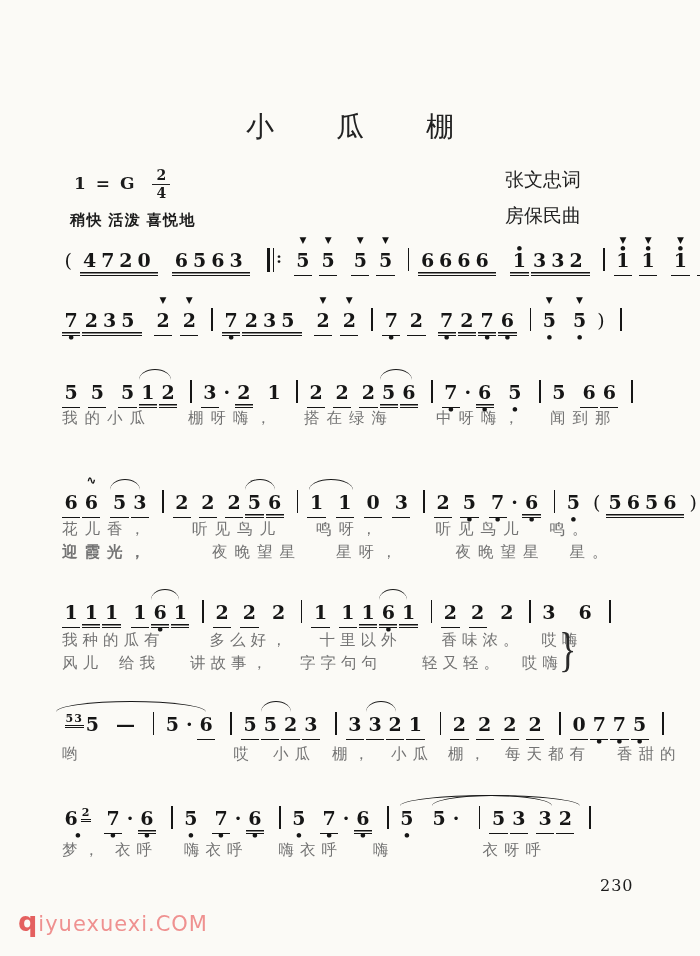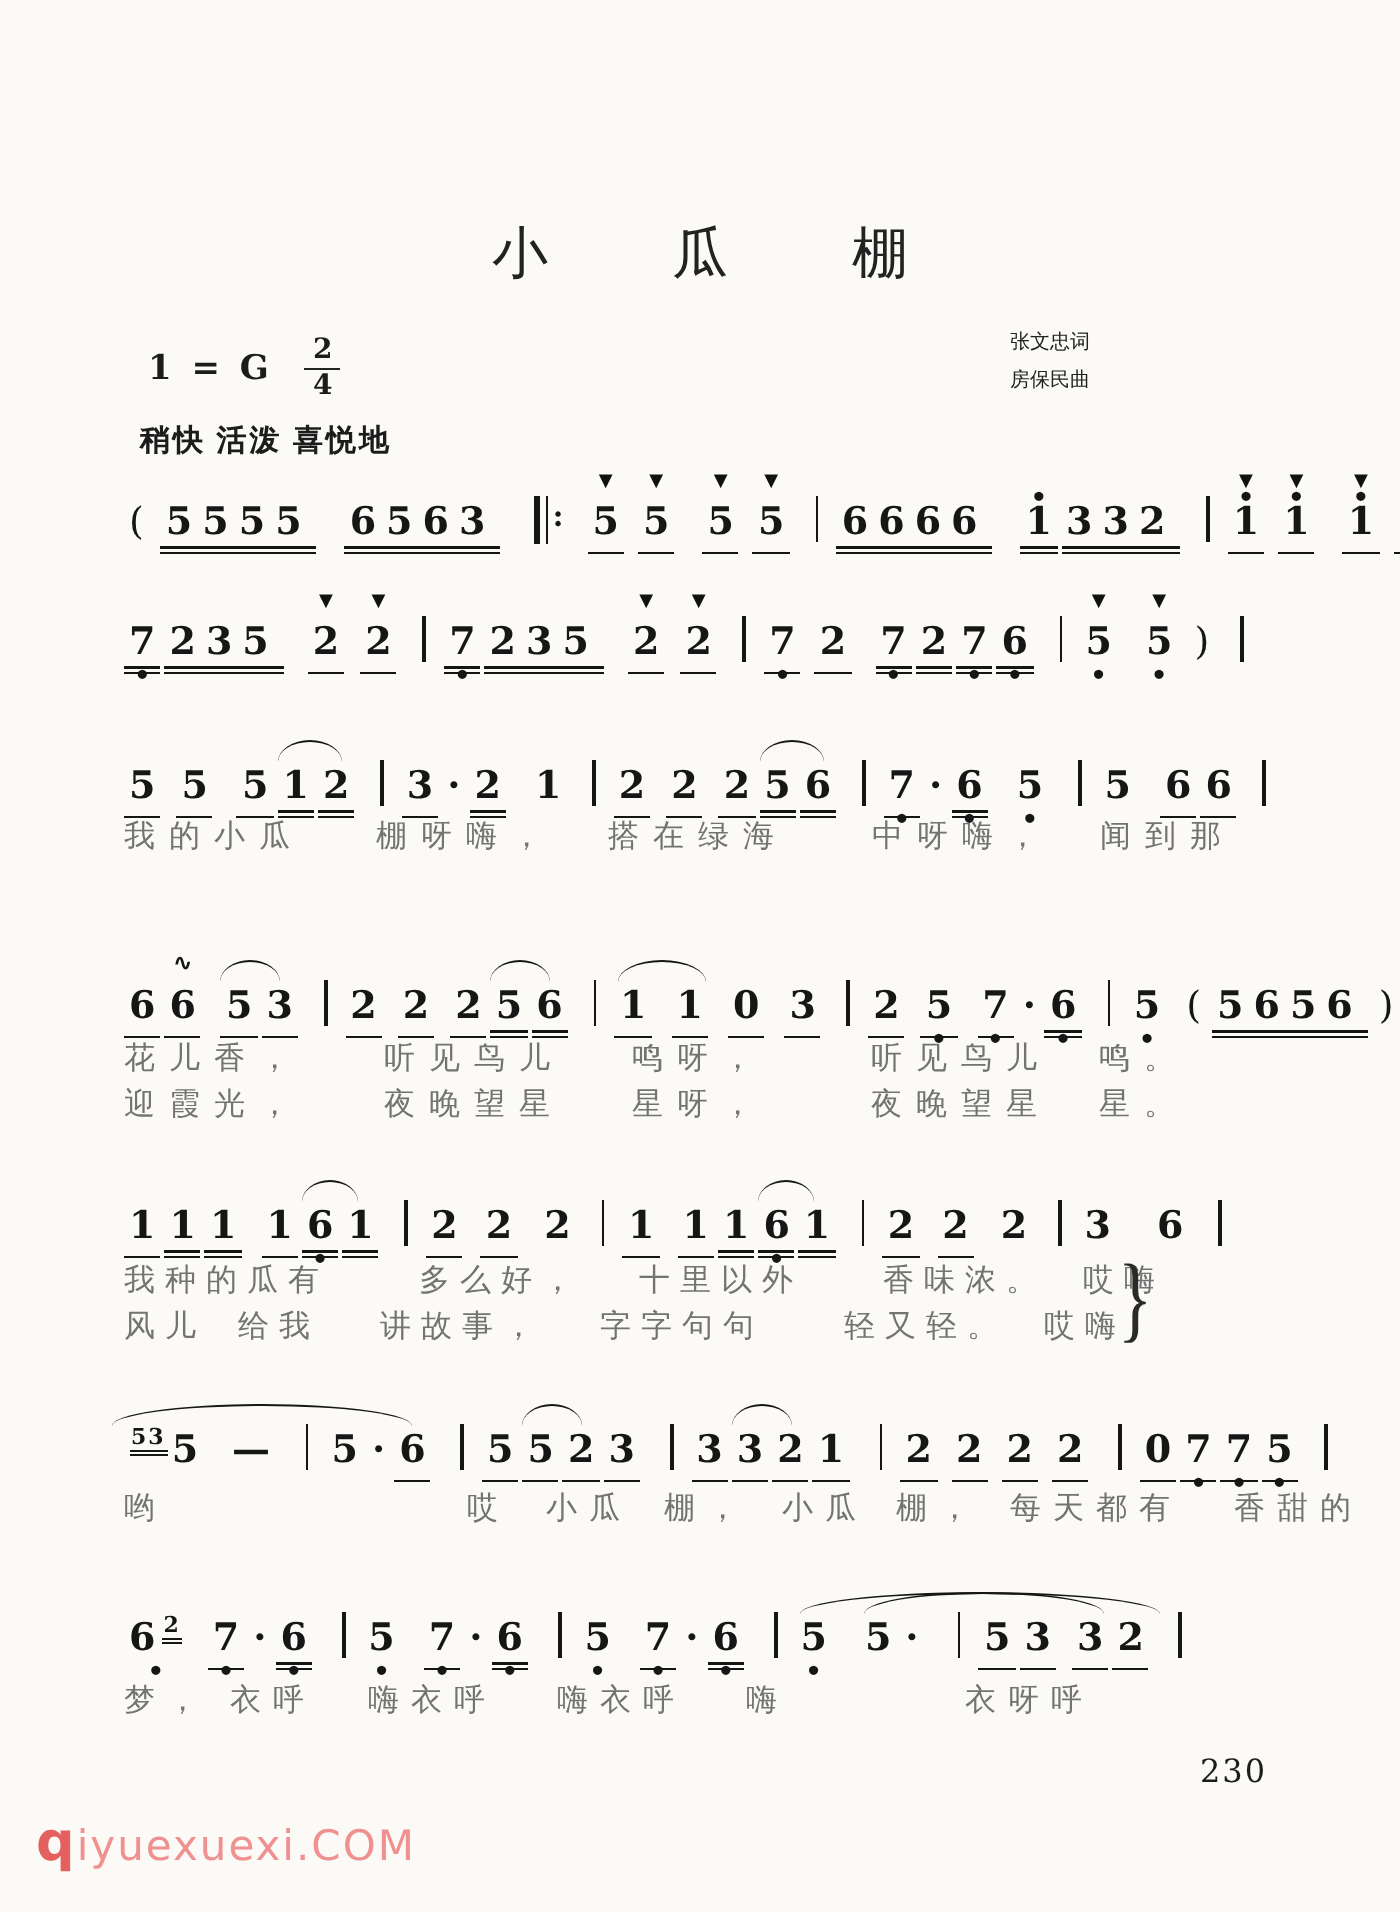--- a/index.html
+++ b/index.html
@@ -7,21 +7,21 @@
        font-family:"Liberation Serif",serif;color:#1c1c1c}
   #score{position:absolute;inset:0}
   .title{position:absolute;top:108px;left:0;width:100%;display:flex;justify-content:center;
          gap:62px;font-size:28px;color:#222}
   .keysig{position:absolute;top:168px;left:74px;font-size:17px;font-weight:bold;
           font-family:"DejaVu Serif",serif;letter-spacing:2px}
   .frac{display:inline-block;vertical-align:middle;margin-left:16px;text-align:center;
         font-size:14px;line-height:1.1;letter-spacing:0}
   .frac .num{display:block;border-bottom:1.6px solid #222;padding:0 4px 1px}
   .frac .den{display:block;padding-top:1px}
-  .credits{position:absolute;top:162px;left:505px;font-size:10px;line-height:1.9;color:#222}
+  .credits{position:absolute;top:162px;left:505px;font-size:19px;line-height:1.9;color:#222}
   .tempo{position:absolute;top:211px;left:70px;font-size:15px;font-weight:bold;letter-spacing:1.5px}
   .mline{position:absolute;white-space:nowrap;font-family:"DejaVu Serif",serif;
          font-weight:bold;font-size:19px;color:#161616}
   .tok{position:relative;display:inline-block;padding:0 2.5px 6px;margin-right:2px;line-height:1}
   .tok.multi .t{letter-spacing:5px}
   .u1{background:linear-gradient(#151515,#151515) 0 100%/100% 1.5px no-repeat}
   .u2{background:linear-gradient(#151515,#151515) 0 100%/100% 1.5px no-repeat,
       linear-gradient(#151515,#151515) 0 calc(100% - 3px)/100% 1.5px no-repeat}
   .acc{position:absolute;top:-15px;left:50%;transform:translateX(-50%);font-size:9px;color:#111}
   .da{position:absolute;top:-9px;left:50%;transform:translateX(-50%);font-size:13px}
@@ -64,31 +64,31 @@
 </div>
 
 <div class="credits">
   <div>张文忠词</div>
   <div>房保民曲</div>
 </div>
 
 <div class="tempo">稍快  活泼  喜悦地</div>
 
 <div id="score">
-    <div class="mline" style="top: 248px; left: 62px;"><span class="tok par" style="margin-right: 6px;"><span class="t">(</span></span><span class="tok u2 multi" style="margin-right: 14px;"><span class="t">5555</span></span><span class="tok u2 multi" style="margin-right: 10px;"><span class="t">6563</span></span><span class="rep" style="margin-right: 12px;">
+    <div class="mline" style="top: 248px; left: 62px;"><span class="tok par" style="margin-right: 6px;"><span class="t">(</span></span><span class="tok u2 multi" style="margin-right: 14px;"><span class="t">4720</span></span><span class="tok u2 multi" style="margin-right: 10px;"><span class="t">6563</span></span><span class="rep" style="margin-right: 12px;">
         <span class="r1"></span>
         <span class="r2"></span>
         <span class="rd">:</span>
       </span><span class="tok u1" style="margin-right: 7px;"><span class="t">5</span><span class="acc">▼</span></span><span class="tok u1" style="margin-right: 14px;"><span class="t">5</span><span class="acc">▼</span></span><span class="tok u1" style="margin-right: 7px;"><span class="t">5</span><span class="acc">▼</span></span><span class="tok u1" style="margin-right: 4px;"><span class="t">5</span><span class="acc">▼</span></span><span class="barline"></span><span class="tok u2 multi" style="margin-right: 14px;"><span class="t">6666</span></span><span class="tok u2"><span class="t">1</span><span class="da">•</span></span><span class="tok u2 multi" style="margin-right: 4px;"><span class="t">332</span></span><span class="barline"></span><span class="tok u1" style="margin-right: 7px;"><span class="t">1</span><span class="acc">▼</span><span class="da">•</span></span><span class="tok u1" style="margin-right: 14px;"><span class="t">1</span><span class="acc">▼</span><span class="da">•</span></span><span class="tok u1" style="margin-right: 7px;"><span class="t">1</span><span class="acc">▼</span><span class="da">•</span></span><span class="tok u1" style="margin-right: 4px;"><span class="t">1</span></span></div>
     <div class="mline" style="top: 308px; left: 62px;"><span class="tok u2"><span class="t">7</span><span class="db">•</span></span><span class="tok u2 multi" style="margin-right: 12px;"><span class="t">235</span></span><span class="tok u1" style="margin-right: 8px;"><span class="t">2</span><span class="acc">▼</span></span><span class="tok u1" style="margin-right: 4px;"><span class="t">2</span><span class="acc">▼</span></span><span class="barline"></span><span class="tok u2"><span class="t">7</span><span class="db">•</span></span><span class="tok u2 multi" style="margin-right: 12px;"><span class="t">235</span></span><span class="tok u1" style="margin-right: 8px;"><span class="t">2</span><span class="acc">▼</span></span><span class="tok u1" style="margin-right: 4px;"><span class="t">2</span><span class="acc">▼</span></span><span class="barline"></span><span class="tok u1" style="margin-right: 7px;"><span class="t">7</span><span class="db">•</span></span><span class="tok u1" style="margin-right: 12px;"><span class="t">2</span></span><span class="tok u2"><span class="t">7</span><span class="db">•</span></span><span class="tok u2"><span class="t">2</span></span><span class="tok u2"><span class="t">7</span><span class="db">•</span></span><span class="tok u2" style="margin-right: 4px;"><span class="t">6</span><span class="db">•</span></span><span class="barline"></span><span class="tok" style="margin-right: 12px;"><span class="t">5</span><span class="acc">▼</span><span class="db">•</span></span><span class="tok" style="margin-right: 6px;"><span class="t">5</span><span class="acc">▼</span><span class="db">•</span></span><span class="tok par" style="margin-right: 4px;"><span class="t">)</span></span><span class="barline"></span></div>
     <div class="mline" style="top: 380px; left: 62px;"><span class="tok u1" style="margin-right: 8px;"><span class="t">5</span></span><span class="tok u1" style="margin-right: 12px;"><span class="t">5</span></span><span class="tok u1"><span class="t">5</span></span><span class="tok u2"><span class="t">1</span><span class="slur" style="width: 32px; left: 0px;"></span></span><span class="tok u2" style="margin-right: 4px;"><span class="t">2</span></span><span class="barline"></span><span class="tok u1"><span class="t">3</span></span><span class="tok pdot"><span class="t">·</span></span><span class="tok u2" style="margin-right: 12px;"><span class="t">2</span></span><span class="tok" style="margin-right: 4px;"><span class="t">1</span></span><span class="barline"></span><span class="tok u1" style="margin-right: 8px;"><span class="t">2</span></span><span class="tok u1" style="margin-right: 8px;"><span class="t">2</span></span><span class="tok u1"><span class="t">2</span></span><span class="tok u2"><span class="t">5</span><span class="slur" style="width: 32px; left: 0px;"></span></span><span class="tok u2" style="margin-right: 4px;"><span class="t">6</span></span><span class="barline"></span><span class="tok u1"><span class="t">7</span><span class="db">•</span></span><span class="tok pdot"><span class="t">·</span></span><span class="tok u2" style="margin-right: 12px;"><span class="t">6</span><span class="db">•</span></span><span class="tok" style="margin-right: 6px;"><span class="t">5</span><span class="db">•</span></span><span class="barline"></span><span class="tok" style="margin-right: 12px;"><span class="t">5</span></span><span class="tok u1"><span class="t">6</span></span><span class="tok u1" style="margin-right: 4px;"><span class="t">6</span></span><span class="barline"></span></div>
     <div class="lyr" style="top: 408px; left: 62px;"><span class="seg" style="margin-right: 36px;">我的小瓜</span><span class="seg" style="margin-right: 26px;">棚呀嗨，</span><span class="seg" style="margin-right: 42px;">搭在绿海</span><span class="seg" style="margin-right: 24px;">中呀嗨，</span><span class="seg" style="margin-right: 0px;">闻到那</span></div>
     <div class="mline" style="top: 490px; left: 62px;"><span class="tok u1"><span class="t">6</span></span><span class="tok u1" style="margin-right: 10px;"><span class="t">6</span><span class="mord">∿</span></span><span class="tok u1"><span class="t">5</span><span class="slur" style="width: 30px; left: 0px;"></span></span><span class="tok u1" style="margin-right: 4px;"><span class="t">3</span></span><span class="barline"></span><span class="tok u1" style="margin-right: 8px;"><span class="t">2</span></span><span class="tok u1" style="margin-right: 8px;"><span class="t">2</span></span><span class="tok u1"><span class="t">2</span></span><span class="tok u2"><span class="t">5</span><span class="slur" style="width: 30px; left: 0px;"></span></span><span class="tok u2" style="margin-right: 4px;"><span class="t">6</span></span><span class="barline"></span><span class="tok u1" style="margin-right: 10px;"><span class="t">1</span><span class="slur" style="width: 44px; left: 2px;"></span></span><span class="tok u1" style="margin-right: 10px;"><span class="t">1</span></span><span class="tok u1" style="margin-right: 10px;"><span class="t">0</span></span><span class="tok u1" style="margin-right: 4px;"><span class="t">3</span></span><span class="barline"></span><span class="tok u1" style="margin-right: 8px;"><span class="t">2</span></span><span class="tok u1" style="margin-right: 10px;"><span class="t">5</span><span class="db">•</span></span><span class="tok u1"><span class="t">7</span><span class="db">•</span></span><span class="tok pdot"><span class="t">·</span></span><span class="tok u2" style="margin-right: 4px;"><span class="t">6</span><span class="db">•</span></span><span class="barline"></span><span class="tok" style="margin-right: 8px;"><span class="t">5</span><span class="db">•</span></span><span class="tok par" style="margin-right: 3px;"><span class="t">(</span></span><span class="tok u2 multi" style="margin-right: 3px;"><span class="t">5656</span></span><span class="tok par" style="margin-right: 4px;"><span class="t">)</span></span></div>
     <div class="lyr" style="top: 519px; left: 62px;"><span class="seg" style="margin-right: 40px;">花儿香，</span><span class="seg" style="margin-right: 34px;">听见鸟儿</span><span class="seg" style="margin-right: 52px;">鸣呀，</span><span class="seg" style="margin-right: 24px;">听见鸟儿</span><span class="seg" style="margin-right: 0px;">鸣。</span></div>
-    <div class="lyr" style="top: 542px; left: 62px;"><span class="seg" style="margin-right: 40px;">迎霞光，</span><span class="seg" style="margin-right: 34px;">夜晚望星</span><span class="seg" style="margin-right: 52px;">星呀，</span><span class="seg" style="margin-right: 24px;">夜晚望星</span><span class="seg" style="margin-right: 0px;">星。</span></div>
+    <div class="lyr" style="top: 542px; left: 62px;"><span class="seg" style="margin-right: 60px; font-weight: bold;">迎霞光，</span><span class="seg" style="margin-right: 34px;">夜晚望星</span><span class="seg" style="margin-right: 52px;">星呀，</span><span class="seg" style="margin-right: 24px;">夜晚望星</span><span class="seg" style="margin-right: 0px;">星。</span></div>
     <div class="mline" style="top: 600px; left: 62px;"><span class="tok u1"><span class="t">1</span></span><span class="tok u2"><span class="t">1</span></span><span class="tok u2" style="margin-right: 10px;"><span class="t">1</span></span><span class="tok u1"><span class="t">1</span></span><span class="tok u2"><span class="t">6</span><span class="db">•</span><span class="slur" style="width: 28px; left: 0px;"></span></span><span class="tok u2" style="margin-right: 4px;"><span class="t">1</span></span><span class="barline"></span><span class="tok u1" style="margin-right: 9px;"><span class="t">2</span></span><span class="tok u1" style="margin-right: 11px;"><span class="t">2</span></span><span class="tok" style="margin-right: 4px;"><span class="t">2</span></span><span class="barline"></span><span class="tok u1" style="margin-right: 9px;"><span class="t">1</span></span><span class="tok u1"><span class="t">1</span></span><span class="tok u2"><span class="t">1</span></span><span class="tok u2"><span class="t">6</span><span class="db">•</span><span class="slur" style="width: 28px; left: 0px;"></span></span><span class="tok u2" style="margin-right: 4px;"><span class="t">1</span></span><span class="barline"></span><span class="tok u1" style="margin-right: 9px;"><span class="t">2</span></span><span class="tok u1" style="margin-right: 11px;"><span class="t">2</span></span><span class="tok" style="margin-right: 4px;"><span class="t">2</span></span><span class="barline"></span><span class="tok" style="margin-right: 18px;"><span class="t">3</span></span><span class="tok" style="margin-right: 6px;"><span class="t">6</span></span><span class="barline"></span></div>
     <div class="lyr" style="top: 630px; left: 62px; letter-spacing: 5px;"><span class="seg" style="margin-right: 45px;">我种的瓜有</span><span class="seg" style="margin-right: 28px; text-align: right;">多么好，</span><span class="seg" style="margin-right: 40px;">十里以外</span><span class="seg" style="margin-right: 18px;">香味浓。</span><span class="seg" style="margin-right: 0px;">哎嗨</span></div>
     <div class="lyr" style="top: 653px; left: 62px; letter-spacing: 5px;"><span class="seg" style="margin-right: 16px;">风儿</span><span class="seg" style="margin-right: 30px;">给我</span><span class="seg" style="margin-right: 28px;">讲故事，</span><span class="seg" style="margin-right: 40px;">字字句句</span><span class="seg" style="margin-right: 18px;">轻又轻。</span><span class="seg" style="margin-right: 0px;">哎嗨</span></div>
     <span class="brace" style="top: 622px; left: 556px;">}</span>
     <div class="mline" style="top: 712px; left: 62px;"><span class="tok" style="margin-right: 12px;"><span class="grace">53</span><span class="t">5</span><span class="slur" style="width: 150px; left: -6px;"></span></span><span class="tok dash" style="margin-right: 6px;"><span class="t">—</span></span><span class="barline"></span><span class="tok"><span class="t">5</span></span><span class="tok pdot" style="margin-right: 2px;"><span class="t">·</span></span><span class="tok u1" style="margin-right: 6px;"><span class="t">6</span></span><span class="barline"></span><span class="tok u1"><span class="t">5</span></span><span class="tok u1"><span class="t">5</span><span class="slur" style="width: 30px; left: 0px;"></span></span><span class="tok u1"><span class="t">2</span></span><span class="tok u1" style="margin-right: 6px;"><span class="t">3</span></span><span class="barline"></span><span class="tok u1"><span class="t">3</span></span><span class="tok u1"><span class="t">3</span><span class="slur" style="width: 30px; left: 0px;"></span></span><span class="tok u1"><span class="t">2</span></span><span class="tok u1" style="margin-right: 6px;"><span class="t">1</span></span><span class="barline"></span><span class="tok u1" style="margin-right: 7px;"><span class="t">2</span></span><span class="tok u1" style="margin-right: 7px;"><span class="t">2</span></span><span class="tok u1" style="margin-right: 7px;"><span class="t">2</span></span><span class="tok u1" style="margin-right: 6px;"><span class="t">2</span></span><span class="barline"></span><span class="tok u1"><span class="t">0</span></span><span class="tok u1"><span class="t">7</span><span class="db">•</span></span><span class="tok u1"><span class="t">7</span><span class="db">•</span></span><span class="tok u1" style="margin-right: 4px;"><span class="t">5</span><span class="db">•</span></span><span class="barline"></span></div>
     <div class="lyr" style="top: 744px; left: 62px; letter-spacing: 6px;"><span class="seg" style="margin-right: 150px;">哟</span><span class="seg" style="margin-right: 18px;">哎</span><span class="seg" style="margin-right: 16px;">小瓜</span><span class="seg" style="margin-right: 16px;">棚，</span><span class="seg" style="margin-right: 14px;">小瓜</span><span class="seg" style="margin-right: 14px;">棚，</span><span class="seg" style="margin-right: 26px;">每天都有</span><span class="seg" style="margin-right: 0px;">香甜的</span></div>
     <div class="mline" style="top: 806px; left: 62px;"><span class="tok" style="margin-right: 10px;"><span class="t">6</span><span class="grace ga">2</span><span class="db">•</span></span><span class="tok u1"><span class="t">7</span><span class="db">•</span></span><span class="tok pdot"><span class="t">·</span></span><span class="tok u2" style="margin-right: 6px;"><span class="t">6</span><span class="db">•</span></span><span class="barline"></span><span class="tok" style="margin-right: 12px;"><span class="t">5</span><span class="db">•</span></span><span class="tok u1"><span class="t">7</span><span class="db">•</span></span><span class="tok pdot"><span class="t">·</span></span><span class="tok u2" style="margin-right: 6px;"><span class="t">6</span><span class="db">•</span></span><span class="barline"></span><span class="tok" style="margin-right: 12px;"><span class="t">5</span><span class="db">•</span></span><span class="tok u1"><span class="t">7</span><span class="db">•</span></span><span class="tok pdot"><span class="t">·</span></span><span class="tok u2" style="margin-right: 6px;"><span class="t">6</span><span class="db">•</span></span><span class="barline"></span><span class="tok" style="margin-right: 14px;"><span class="t">5</span><span class="db">•</span><span class="slur" style="width: 180px; left: 2px;"></span></span><span class="tok"><span class="t">5</span><span class="slur" style="width: 120px; left: 2px;"></span></span><span class="tok pdot" style="margin-right: 8px;"><span class="t">·</span></span><span class="barline"></span><span class="tok u1"><span class="t">5</span></span><span class="tok u1" style="margin-right: 8px;"><span class="t">3</span></span><span class="tok u1"><span class="t">3</span></span><span class="tok u1" style="margin-right: 6px;"><span class="t">2</span></span><span class="barline"></span></div>
     <div class="lyr" style="top: 840px; left: 62px; letter-spacing: 6px;"><span class="seg" style="margin-right: 10px;">梦，</span><span class="seg" style="margin-right: 26px;">衣呼</span><span class="seg" style="margin-right: 30px;">嗨衣呼</span><span class="seg" style="margin-right: 30px;">嗨衣呼</span><span class="seg" style="margin-right: 88px;">嗨</span><span class="seg" style="margin-right: 0px;">衣呀呼</span></div>
   </div>
 

